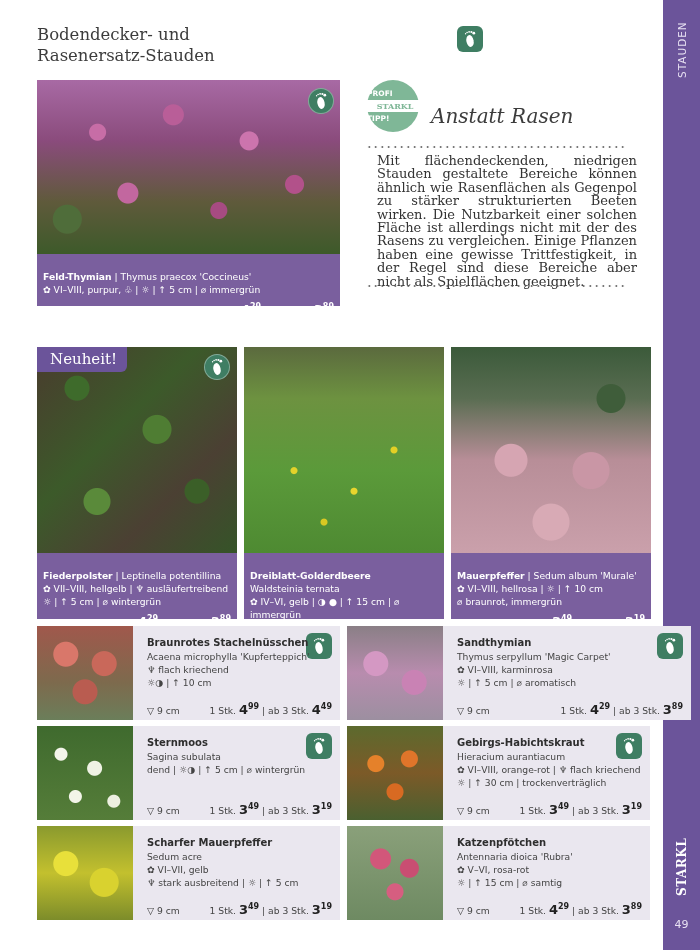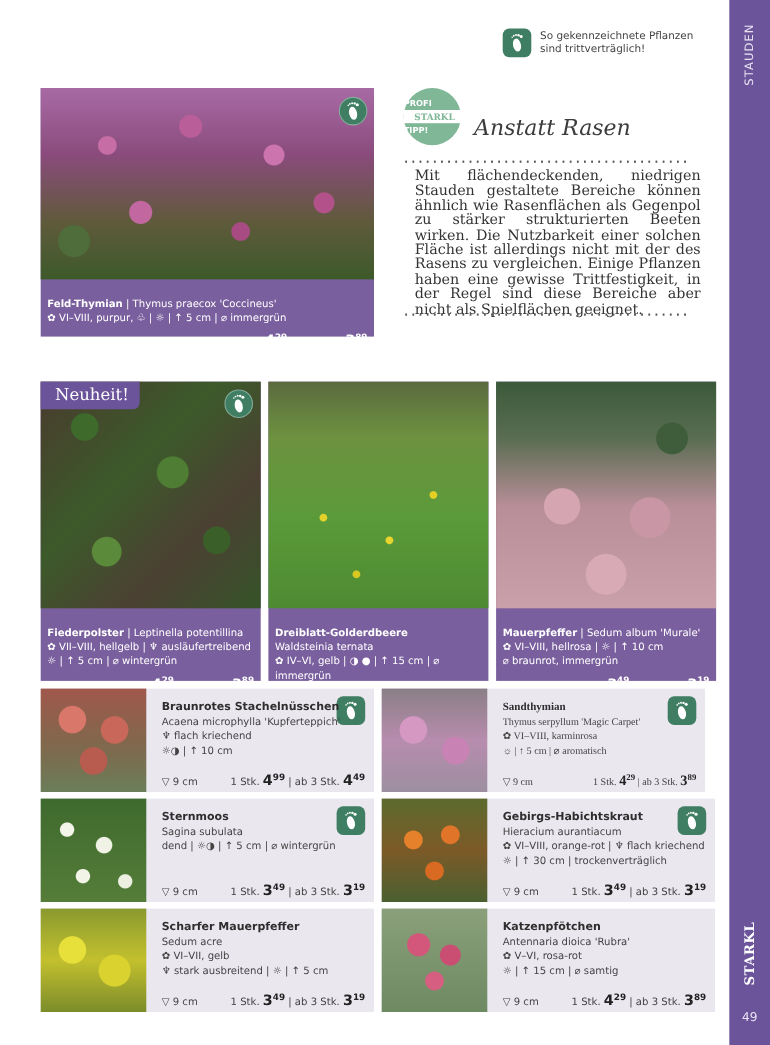--- a/index.html
+++ b/index.html
@@ -91,36 +91,34 @@
 </head>
 <body>
 
 <div class="sidebar">
   <div class="section">STAUDEN</div>
   <div class="brand">STARKL</div>
   <div class="page-no">49</div>
 </div>
 
 <div class="page-title">
+  <div>Bodendecker- und</div>
+  <div>Rasenersatz-Stauden</div>
 </div>
 
 <div class="trit-note">
   <div class="foot-badge">
     <svg viewBox="0 0 16 18">
         <ellipse cx="8" cy="11" rx="3.6" ry="6" fill="#fff" transform="rotate(-12 8 11)"></ellipse>
         <circle cx="11.8" cy="3.2" r="1.4" fill="#fff"></circle>
         <circle cx="9.4" cy="2" r="1.1" fill="#fff"></circle>
         <circle cx="7.1" cy="1.8" r="0.9" fill="#fff"></circle>
         <circle cx="5.1" cy="2.5" r="0.8" fill="#fff"></circle>
         <circle cx="3.6" cy="3.8" r="0.7" fill="#fff"></circle>
       </svg>
-  </div>
-  <div class="txt">
-    <div>So gekennzeichnete Pflanzen</div>
-    <div>sind trittverträglich!</div>
   </div>
 </div>
 
 <div class="hero">
   <div class="photo">
     <div class="foot-badge round">
       <svg viewBox="0 0 16 18">
           <ellipse cx="8" cy="11" rx="3.6" ry="6" fill="#fff" transform="rotate(-12 8 11)"></ellipse>
           <circle cx="11.8" cy="3.2" r="1.4" fill="#fff"></circle>
           <circle cx="9.4" cy="2" r="1.1" fill="#fff"></circle>
@@ -218,21 +216,21 @@
     <div>Acaena microphylla 'Kupferteppich'</div>
     <div>♆ flach kriechend</div>
     <div>☼◑ | ↑ 10 cm</div>
     <div class="price-row">
       <span>▽ <span>9 cm</span></span>
       <span><span>1 Stk.</span> <span class="big"><span>4</span><sup>99</sup></span> | <span>ab 3 Stk.</span> <span class="big"><span>4</span><sup>49</sup></span></span>
     </div>
   </div>
 </div>
 
-<div class="card" style="left:347px; top:626px; width:294px;font-family:Liberation Serif, serif;">
+<div class="card" style="left:347px; top:626px; width:344px;">
   <div class="thumb t-sandthymian"></div>
   <div class="foot-badge">
       <svg viewBox="0 0 16 18">
         <ellipse cx="8" cy="11" rx="3.6" ry="6" fill="#fff" transform="rotate(-12 8 11)"></ellipse>
         <circle cx="11.8" cy="3.2" r="1.4" fill="#fff"></circle>
         <circle cx="9.4" cy="2" r="1.1" fill="#fff"></circle>
         <circle cx="7.1" cy="1.8" r="0.9" fill="#fff"></circle>
         <circle cx="5.1" cy="2.5" r="0.8" fill="#fff"></circle>
         <circle cx="3.6" cy="3.8" r="0.7" fill="#fff"></circle>
       </svg>

